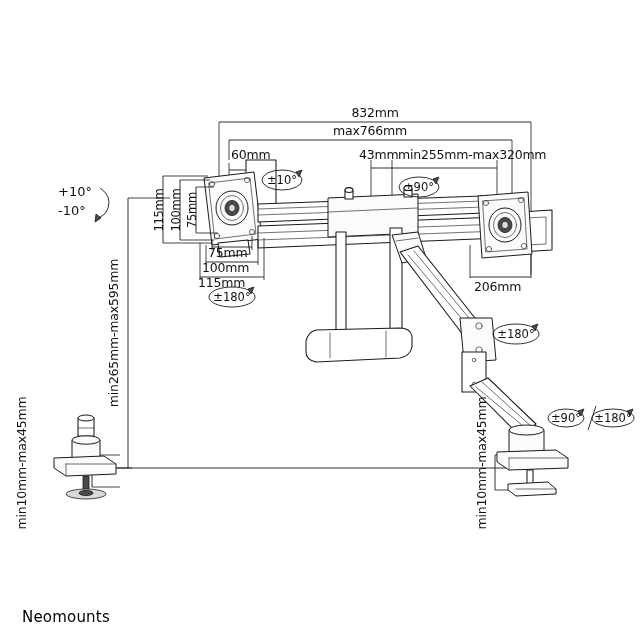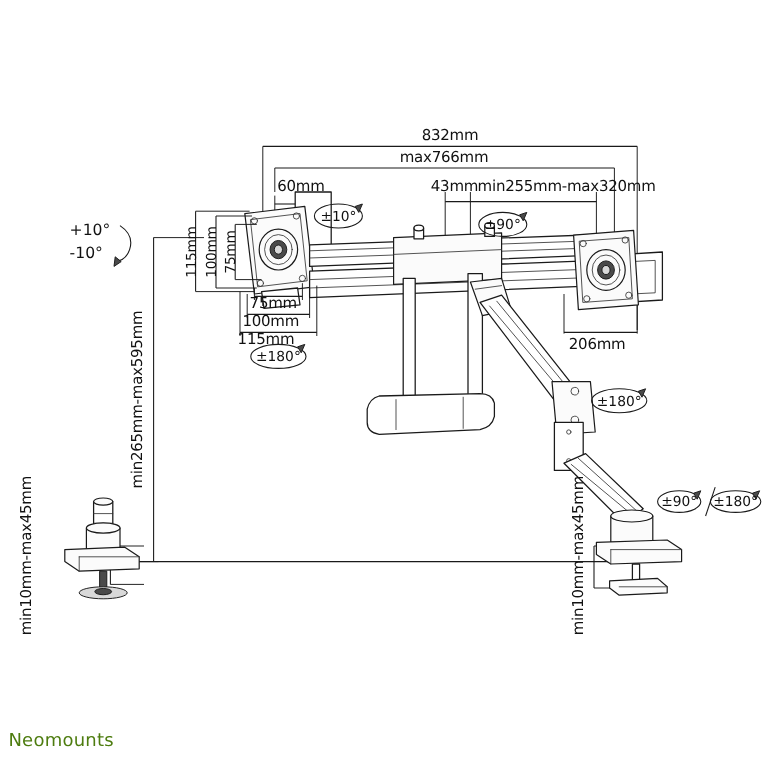--- a/index.html
+++ b/index.html
@@ -90,25 +90,25 @@
     font-size: 13px;
     fill: #111111;
   }
   .rot-ellipse {
     fill: none;
     stroke: #1a1a1a;
     stroke-width: 0.9;
   }
   .brand {
     position: absolute;
-    left: 7px;
+    left: 22px;
     top: 608px;
     font-family: "DejaVu Sans", "Liberation Sans", sans-serif;
     font-size: 15px;
-    color: #4d7c0f;
+    color: #000000;
     letter-spacing: 0.2px;
   }
 </style>
 </head>
 <body>
 
 <div id="stage">
 
   <svg id="drawing" viewBox="0 0 640 640">
 

